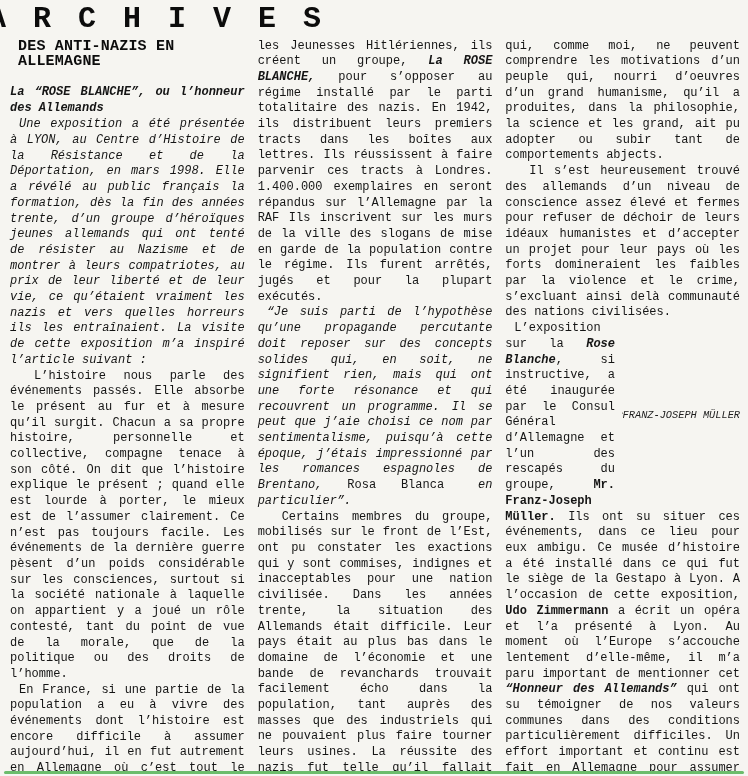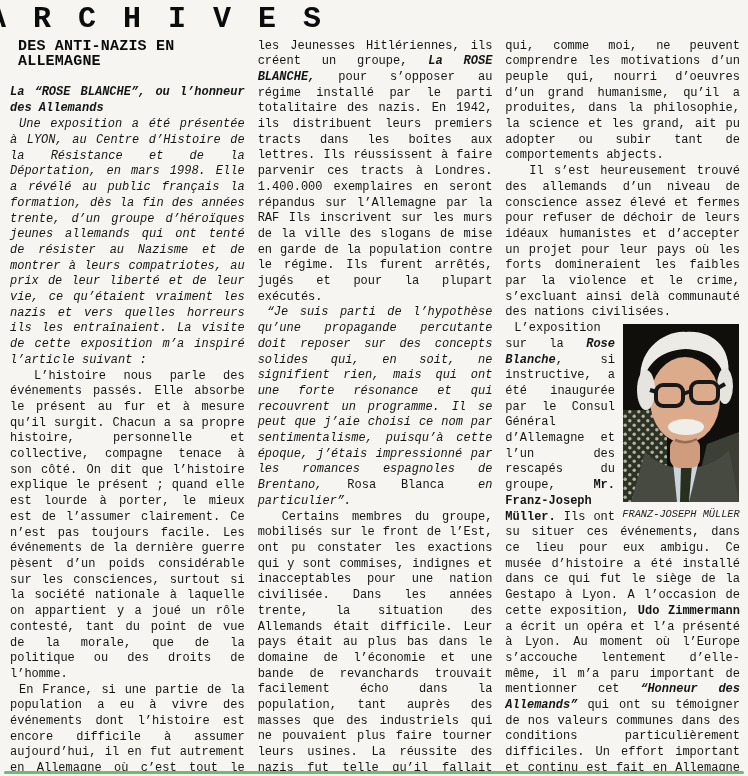--- a/index.html
+++ b/index.html
@@ -26,21 +26,21 @@
   }
   .para{margin:0;text-align:justify;}
   .para.head{margin-bottom:1px;}
   .para.ind{text-indent:24px;}
   .para.ind-sm{text-indent:9px;}
   .s-b{font-weight:700;}
   .s-i{font-style:italic;margin-left:9px;}
   .s-bi{font-weight:700;font-style:italic;}
   .photo-fig{
     float:right;width:118px;margin:3px 0 2px 7px;
-    display:flex;flex-direction:column;align-items:center;
+    display:flex;flex-direction:row;align-items:center;
   }
   .photo-fig svg{display:block;width:116px;height:178px;}
   .photo-fig figcaption{
     font-style:italic;font-size:10.3px;margin-top:5px;color:#1d1d1d;
     white-space:nowrap;
   }
   .bottom-rule{
     position:absolute;left:4px;right:4px;bottom:2px;height:3px;
     background:var(--accent);border-radius:3px;
   }

